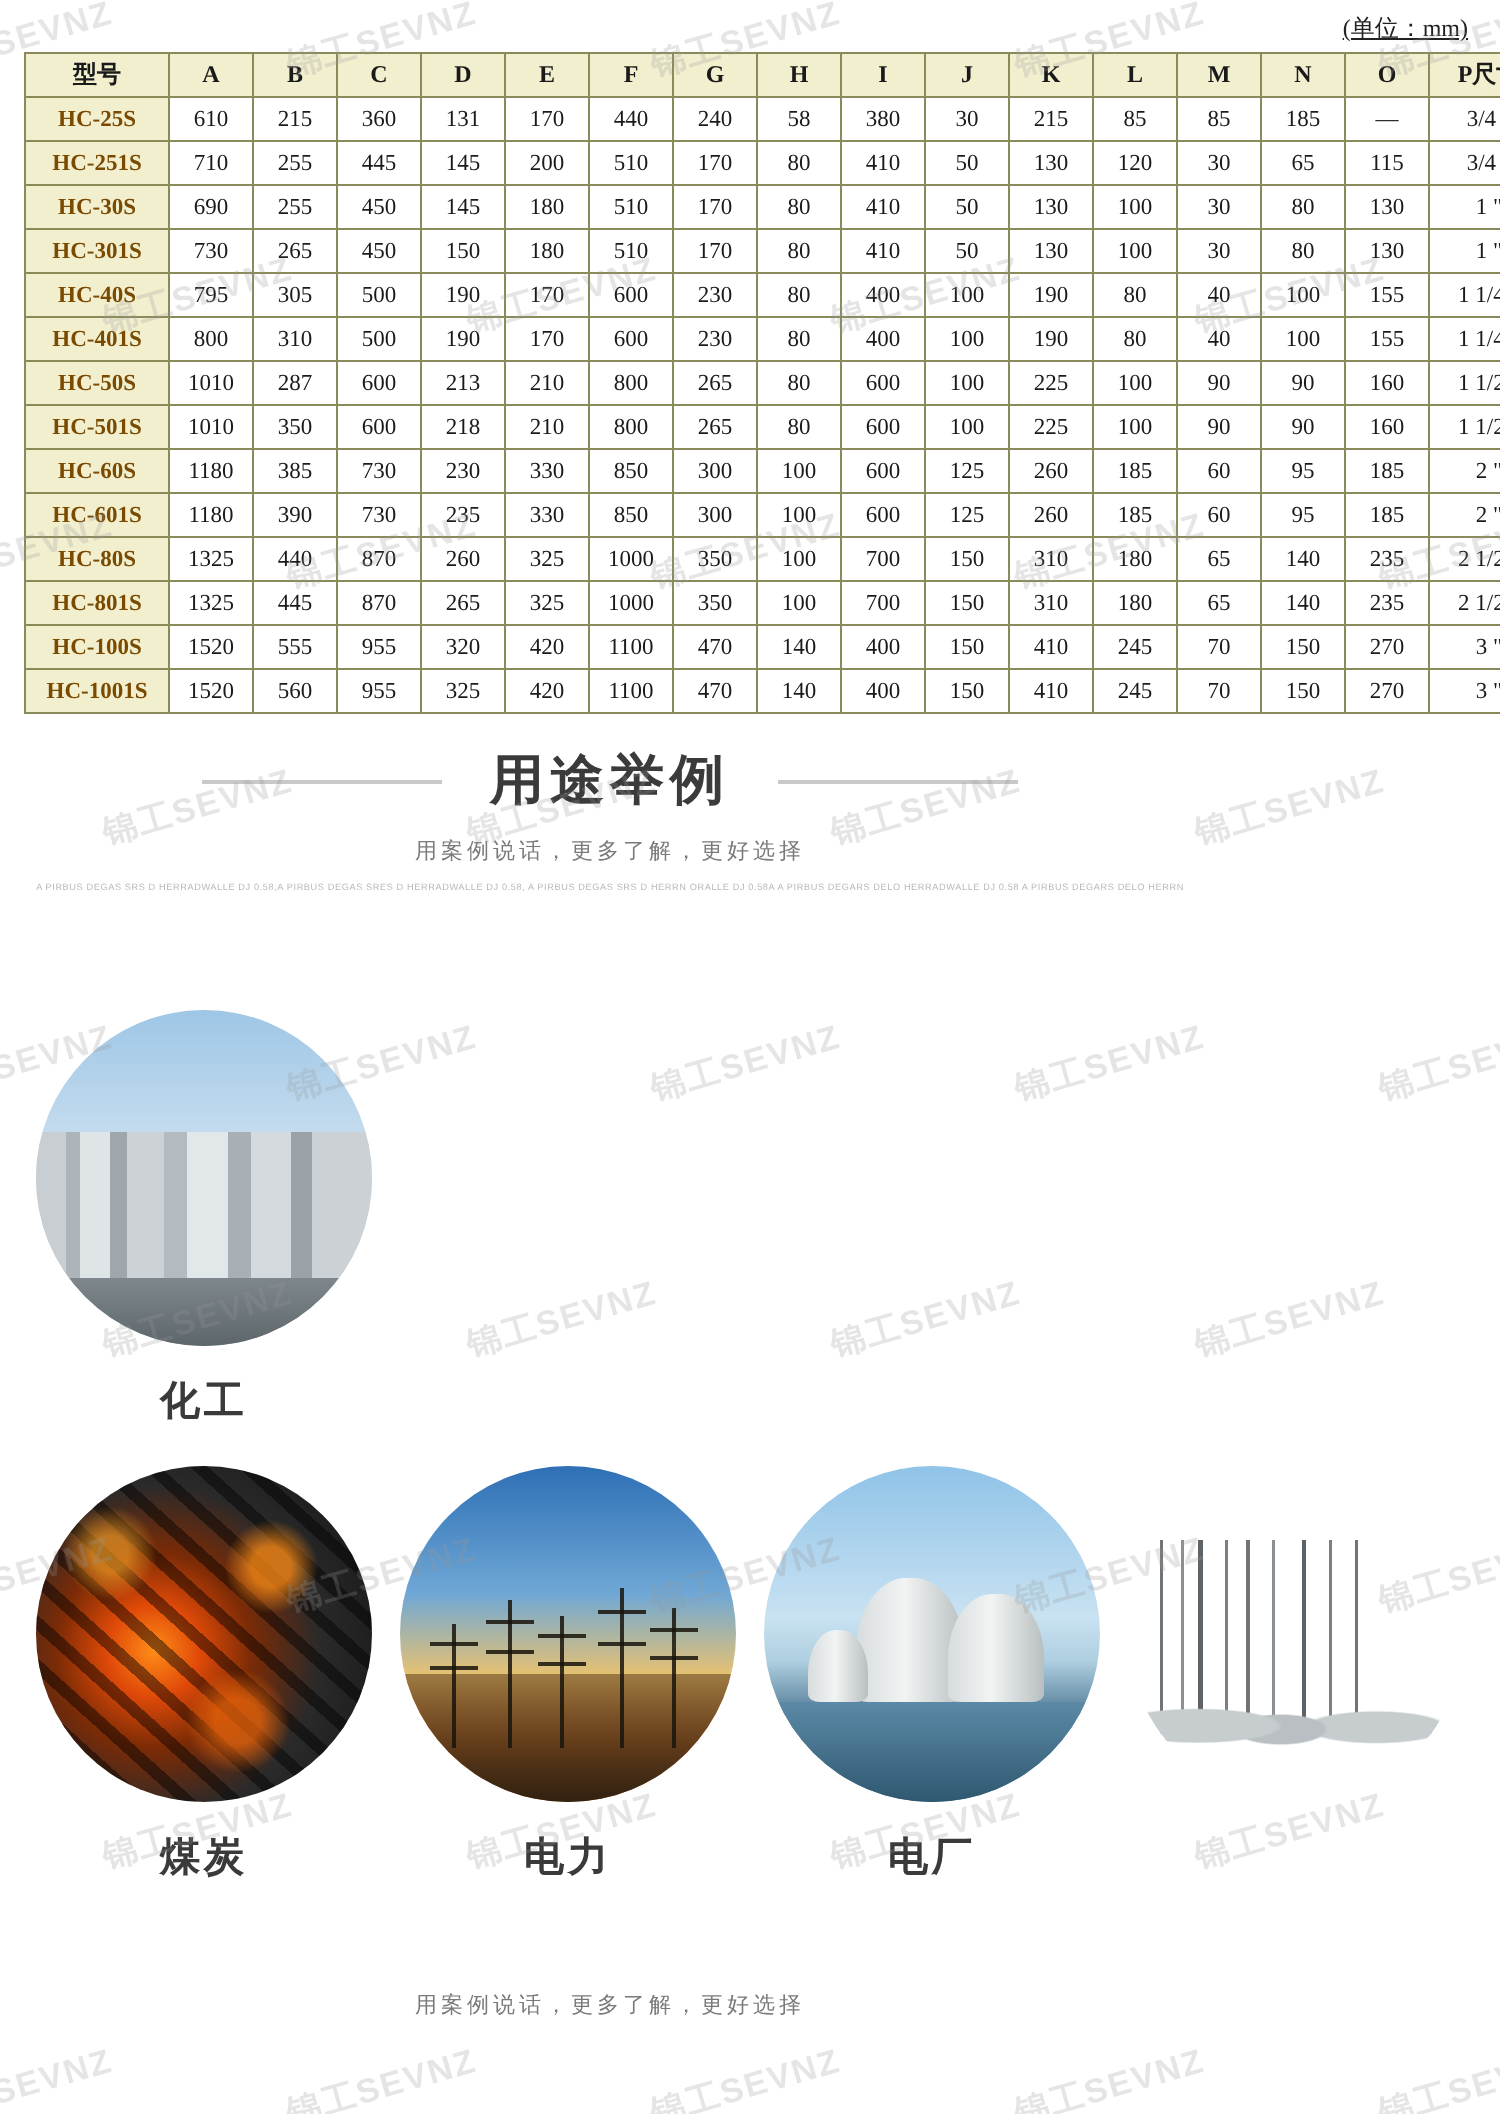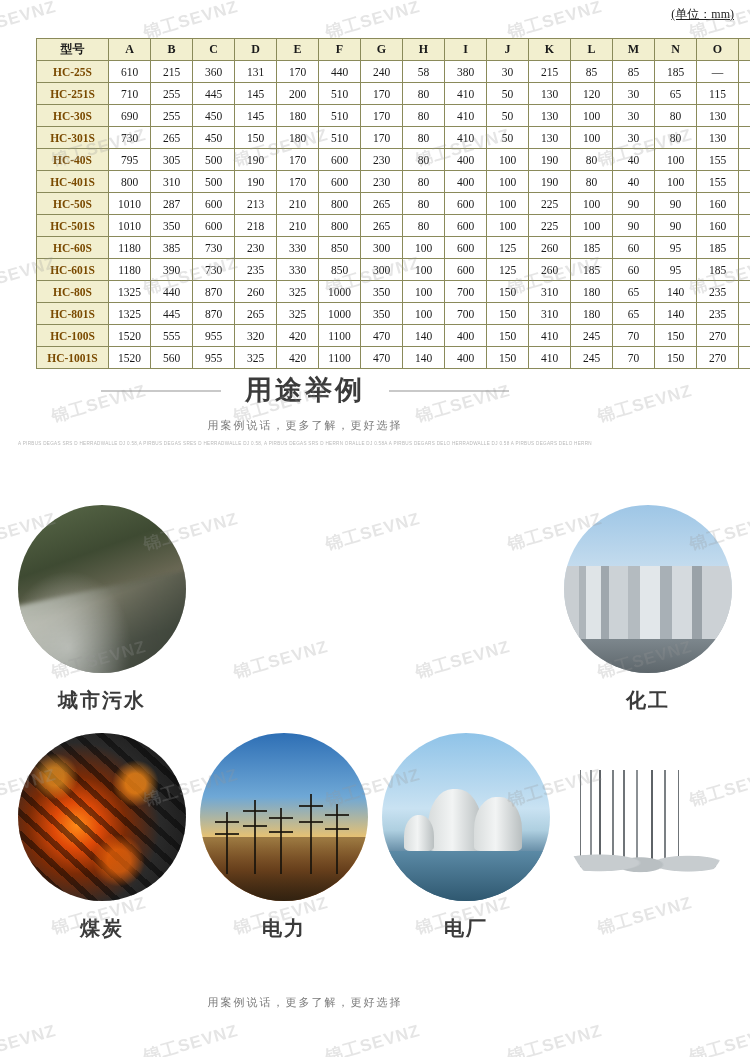--- a/index.html
+++ b/index.html
@@ -43,23 +43,22 @@
     font-size: 12px;
     color: #222;
     font-family: "Liberation Serif", serif;
     text-decoration: underline;
   }
 
   
   .table-wrap {
     position: absolute;
     top: 26px;
-    left: 36px;
+    left: 12px;
     width: 694px;
-    margin-top: 12px;
   }
   table.spec {
     border-collapse: collapse;
     width: 100%;
     table-layout: fixed;
     font-family: "Liberation Serif", serif;
   }
   table.spec th, table.spec td {
     border: 1px solid #8a8a5a;
     text-align: center;
@@ -645,26 +644,20 @@
 </div>
 
 <div class="section" style="top:372px;">
   <div class="sec-title">用途举例</div>
   <div class="sec-sub">用案例说话，更多了解，更好选择</div>
   <div class="sec-micro">A PIRBUS DEGAS SRS D HERRADWALLE  DJ  0.58,A PIRBUS DEGAS SRES D HERRADWALLE  DJ  0.58, A PIRBUS DEGAS SRS D HERRN  ORALLE  DJ  0.58A
 A PIRBUS DEGARS DELO HERRADWALLE  DJ  0.58 A PIRBUS DEGARS DELO HERRN</div>
 </div>
 
 <div class="grid" style="top:505px;" id="row1">
-    <div class="cell">
-      <div class="circle">
-        <div class="art art-sewage"></div>
-      </div>
-      <div class="cap">城市污水</div>
-    </div>
     <div class="cell">
       <div class="circle">
         <div class="art art-chem"></div>
       </div>
       <div class="cap">化工</div>
     </div>
   </div>
 
 <div class="grid" style="top:733px;" id="row2">
     <div class="cell">

